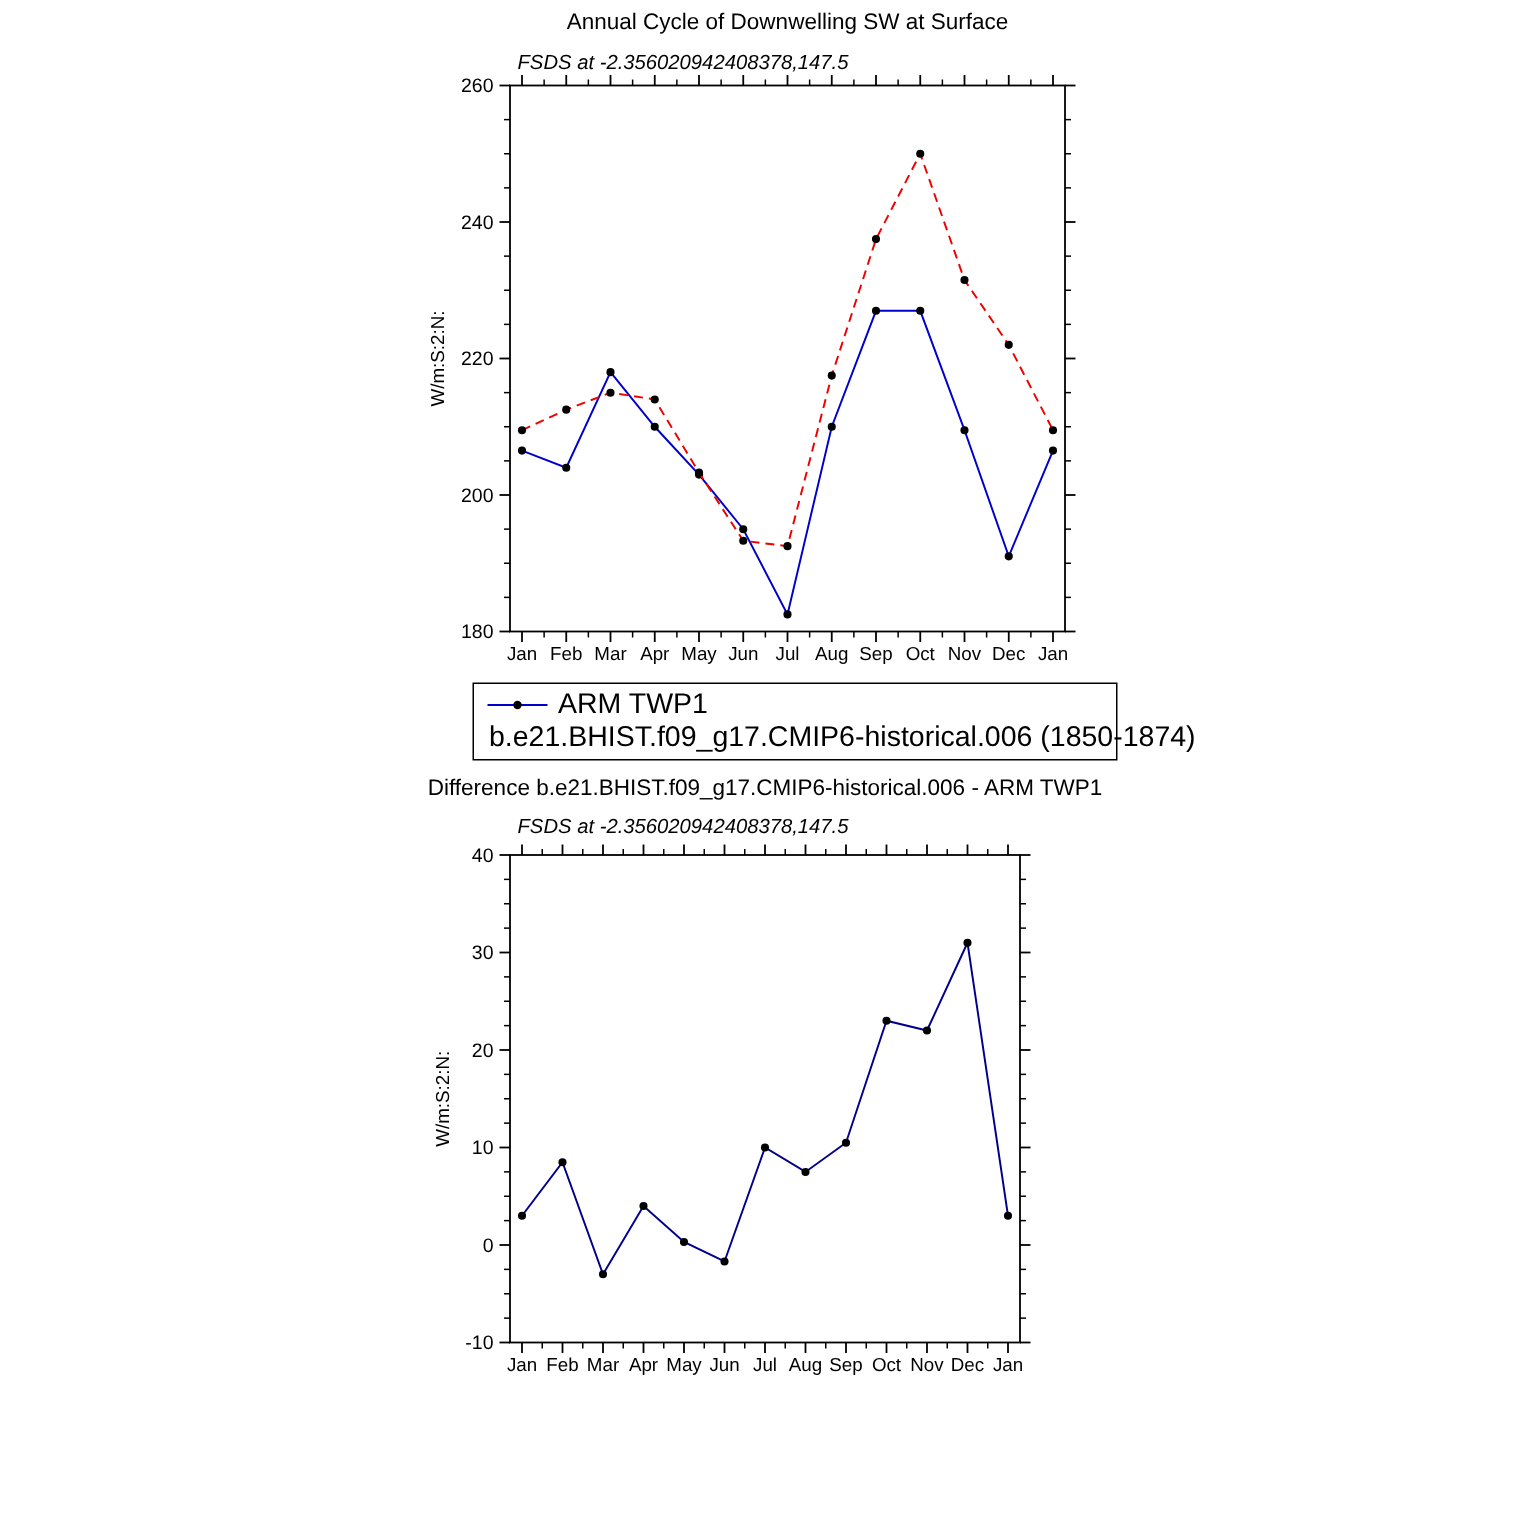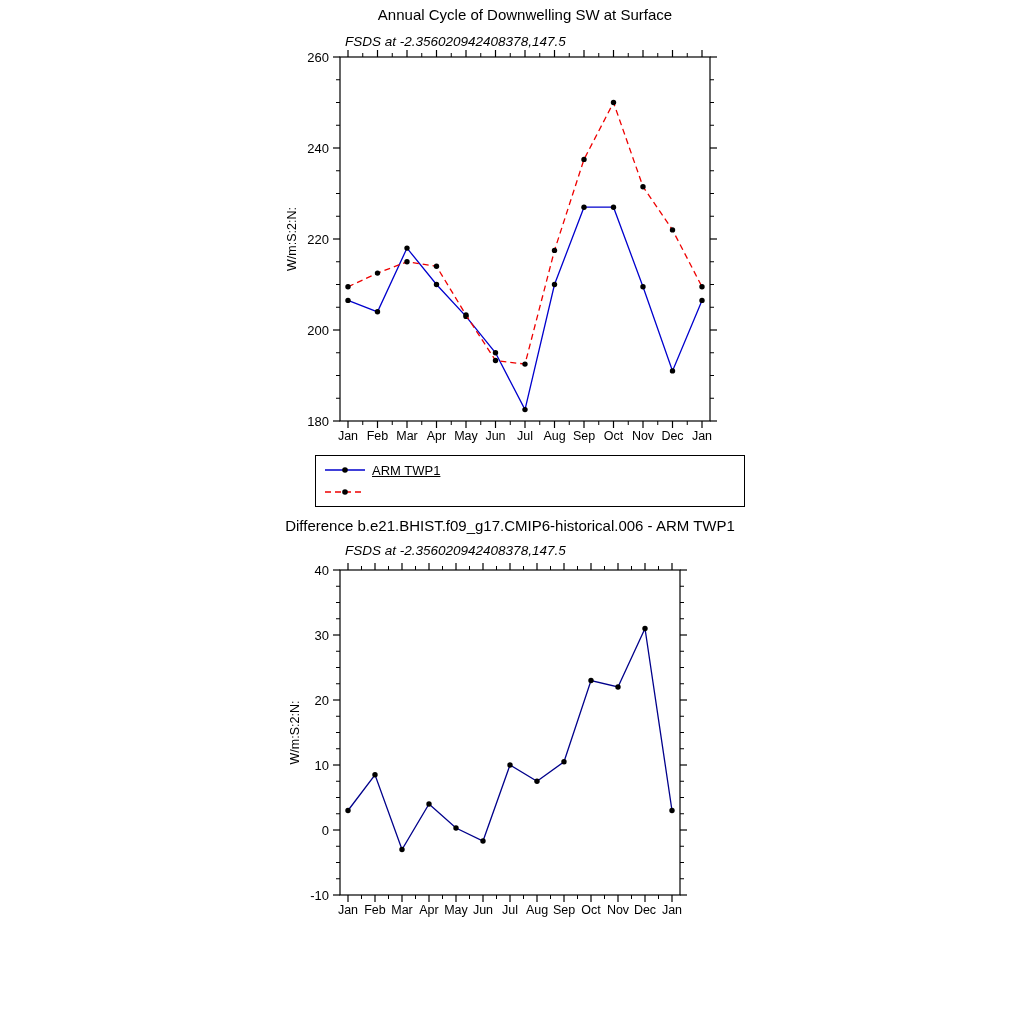--- a/index.html
+++ b/index.html
@@ -11,21 +11,21 @@
   .abs{position:absolute;}
   .chart-title{font-weight:normal;font-size:15px;text-align:center;white-space:nowrap;}
   .chart-subtitle{font-size:13.5px;white-space:nowrap;font-style:italic;}
   #charts-svg{position:absolute;left:0;top:0;}
   #legend{
     position:absolute;left:315px;top:455px;width:430px;
     border:1px solid #000;background:#fff;padding:3px 0;
     box-sizing:border-box;
   }
   .legend-row{display:flex;align-items:center;height:22px;padding-left:6px;}
-  .legend-label{font-size:13px;margin-left:4px;white-space:nowrap;text-decoration:underline;}
+  .legend-label{font-size:19px;margin-left:4px;white-space:nowrap;}
 </style>
 </head>
 <body>
 
 <svg id="charts-svg" width="1024" height="1024">
     <rect x="340" y="57" width="370" height="364" fill="none" stroke="#000" stroke-width="1.2"></rect>
     <line x1="340" y1="421" x2="333" y2="421" stroke="#000" stroke-width="1.2"></line>
     <line x1="710" y1="421" x2="717" y2="421" stroke="#000" stroke-width="1.2"></line>
     <text x="329" y="425.5" text-anchor="end" font-size="13" fill="#000">180</text>
     <line x1="340" y1="330" x2="333" y2="330" stroke="#000" stroke-width="1.2"></line>
@@ -294,17 +294,18 @@
       <line x1="3" y1="7" x2="43" y2="7" stroke-width="1.4" stroke="#0000cd"></line>
       <circle cx="23" cy="7" r="2.8" fill="#000"></circle>
     </svg>
     <span class="legend-label">ARM TWP1</span>
   </div>
   <div class="legend-row">
     <svg width="46" height="14">
       <line x1="3" y1="7" x2="43" y2="7" stroke-width="1.4" stroke-dasharray="6,4" stroke="#ee0000"></line>
       <circle cx="23" cy="7" r="2.8" fill="#000"></circle>
     </svg>
+    <span class="legend-label">b.e21.BHIST.f09_g17.CMIP6-historical.006 (1850-1874)</span>
   </div>
 </div>
 
 <div class="abs chart-title" style="left:110px;top:517px;width:800px;">Difference b.e21.BHIST.f09_g17.CMIP6-historical.006 - ARM TWP1</div>
 <div class="abs chart-subtitle" style="left:345px;top:543px;">FSDS at -2.356020942408378,147.5</div>
 
 </body></html>

